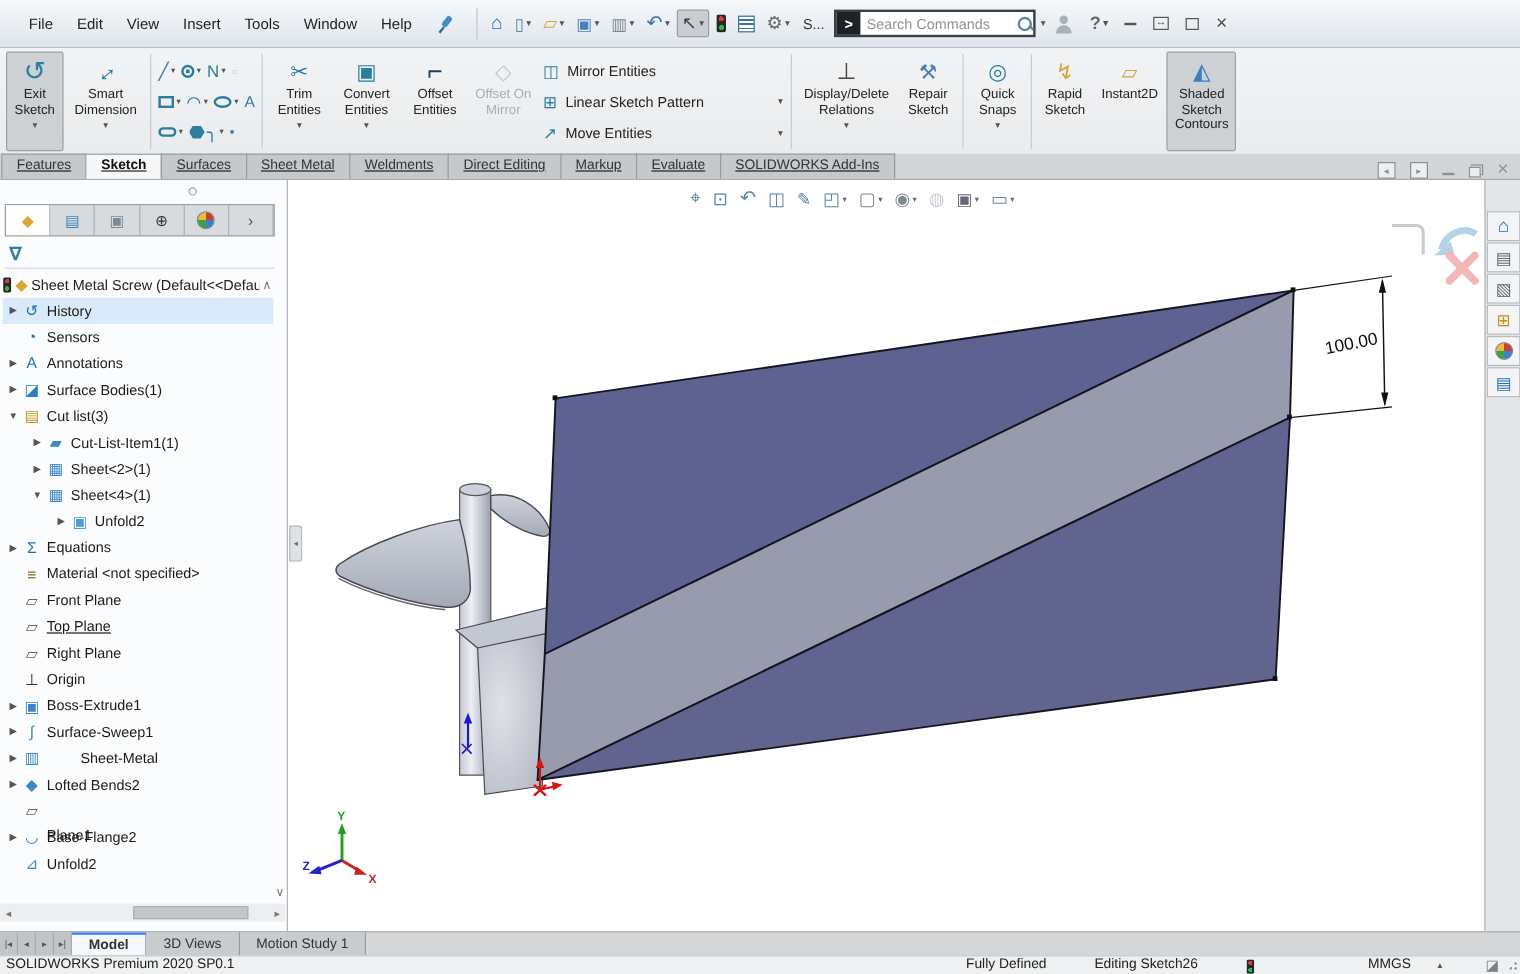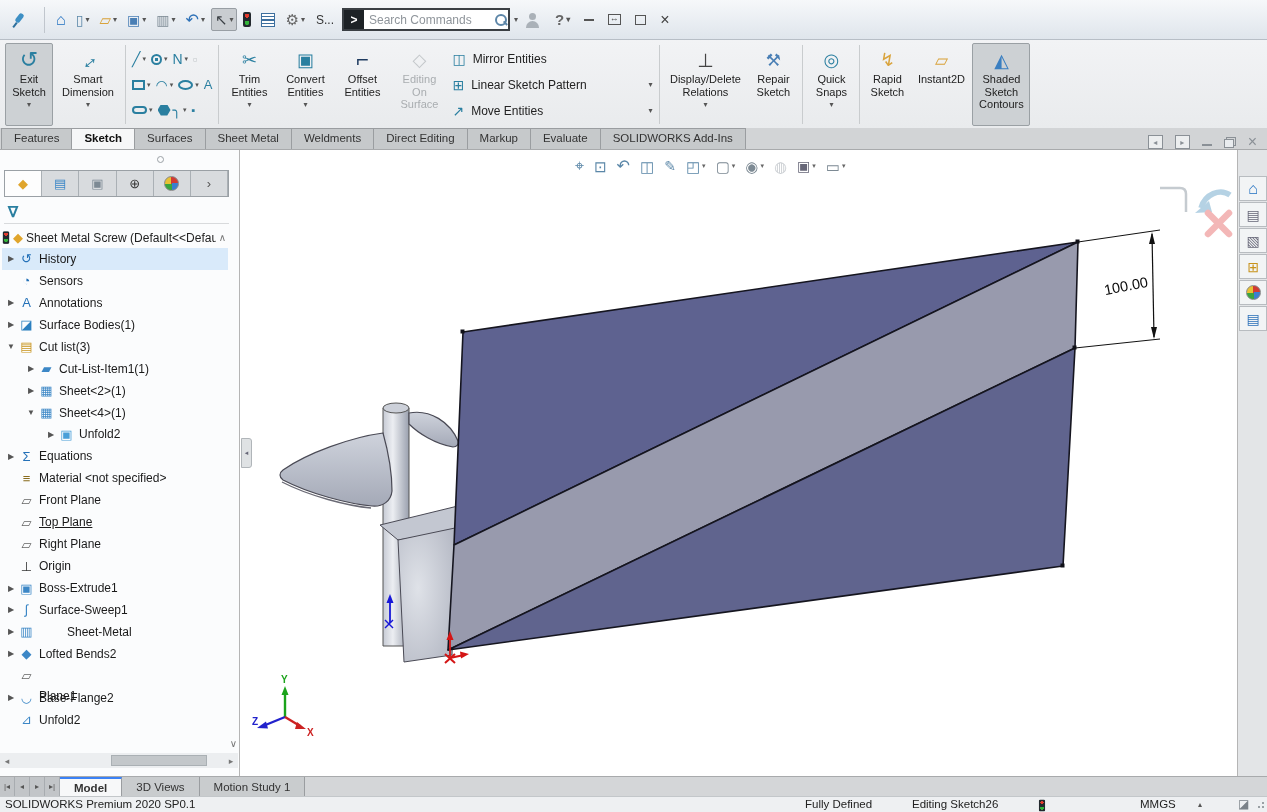--- a/index.html
+++ b/index.html
@@ -141,20 +141,29 @@
   .sb-item { position:absolute; top:1px; }
   .grip { position:absolute; right:2px; top:4px; width:8px; height:8px;
      background:radial-gradient(circle at 2px 6px,#9aa0a4 0 1px,transparent 1.2px),
                 radial-gradient(circle at 6px 6px,#9aa0a4 0 1px,transparent 1.2px),
                 radial-gradient(circle at 6px 2px,#9aa0a4 0 1px,transparent 1.2px); }
 </style>
 </head>
 <body>
 
 <div id="titlebar">
+  <div id="menu-row">
+      <div class="menu-item">File</div>
+      <div class="menu-item">Edit</div>
+      <div class="menu-item">View</div>
+      <div class="menu-item">Insert</div>
+      <div class="menu-item">Tools</div>
+      <div class="menu-item">Window</div>
+      <div class="menu-item">Help</div>
+    </div>
   <span class="pin"></span>
   <span class="vsep"></span>
   <div id="qa-row">
       <div class="qa-btn">
         <span class="glyph" style="color: rgb(31, 111, 192); font-size: 16px;">⌂</span>
       </div>
       <div class="qa-btn">
         <span class="glyph" style="color: rgb(91, 135, 168); font-size: 14px;">▯</span>
         <span class="qa-caret">▾</span>
       </div>
@@ -303,21 +312,21 @@
   <div class="rbtn" style="width:54px">
     <span class="rb-ico">
         <span style="color: rgb(30, 58, 95); font-size: 22px;">⌐</span>
       </span>
     <span class="rb-label">Offset Entities</span>
   </div>
   <div class="rbtn" style="width:56px">
     <span class="rb-ico">
         <span style="color: rgb(195, 199, 202); font-size: 18px;">◇</span>
       </span>
-    <span class="rb-label grayed">Editing On Surface</span>
+    <span class="rb-label grayed">Offset On Mirror</span>
   </div>
   <div id="tool-links">
     <div class="tl-row">
       <span class="glyph" style="color: rgb(42, 127, 160); font-size: 14px;">◫</span>
         <span class="tl-label">Mirror Entities</span>
     </div>
     <div class="tl-row">
       <span class="glyph" style="color: rgb(42, 127, 160); font-size: 14px;">⊞</span>
         <span class="tl-label">Linear Sketch Pattern</span>
         <span class="tl-caret">▾</span>
@@ -365,21 +374,21 @@
   </div>
   <div class="rbtn pressed" style="width:58px">
     <span class="rb-ico">
         <span style="color: rgb(58, 127, 193); font-size: 19px;">◭</span>
       </span>
     <span class="rb-label">Shaded Sketch Contours</span>
   </div>
 </div>
 
 <div id="cmdtabs">
-  <div id="ctab-list" style="display:flex;align-items:center;margin-left:2px;">
+  <div id="ctab-list" style="display:flex;align-items:center;margin-left:2px;text-decoration:underline;">
       <div class="ctab">Features</div>
       <div class="ctab active">Sketch</div>
       <div class="ctab">Surfaces</div>
       <div class="ctab">Sheet Metal</div>
       <div class="ctab">Weldments</div>
       <div class="ctab">Direct Editing</div>
       <div class="ctab">Markup</div>
       <div class="ctab">Evaluate</div>
       <div class="ctab">SOLIDWORKS Add-Ins</div>
     </div>

